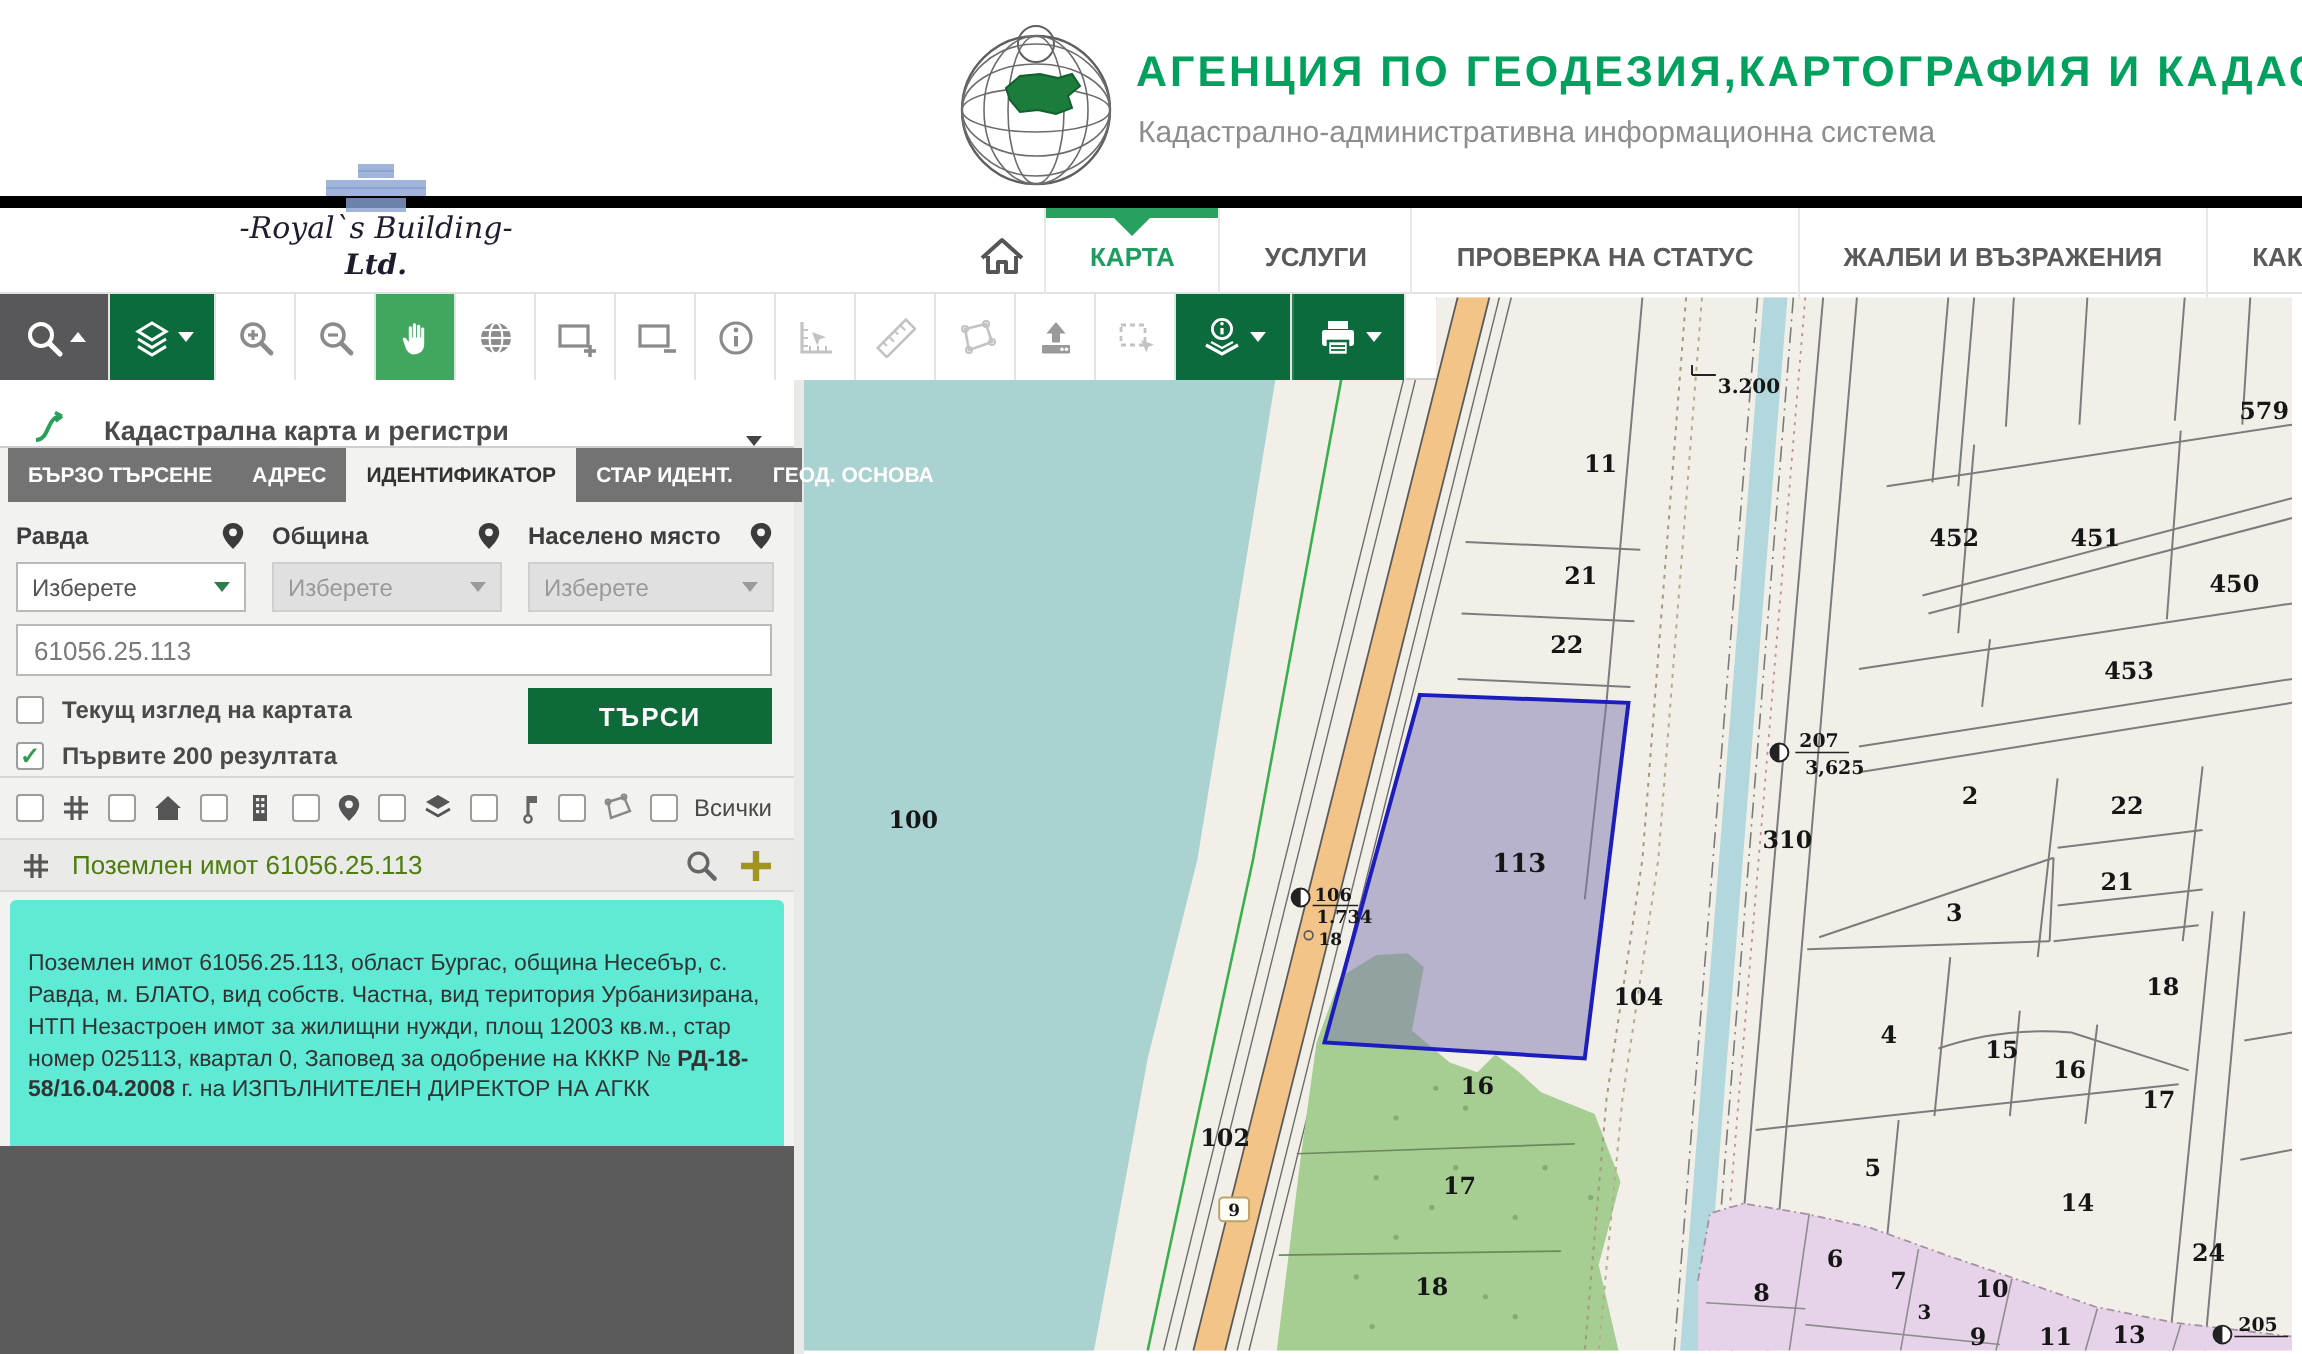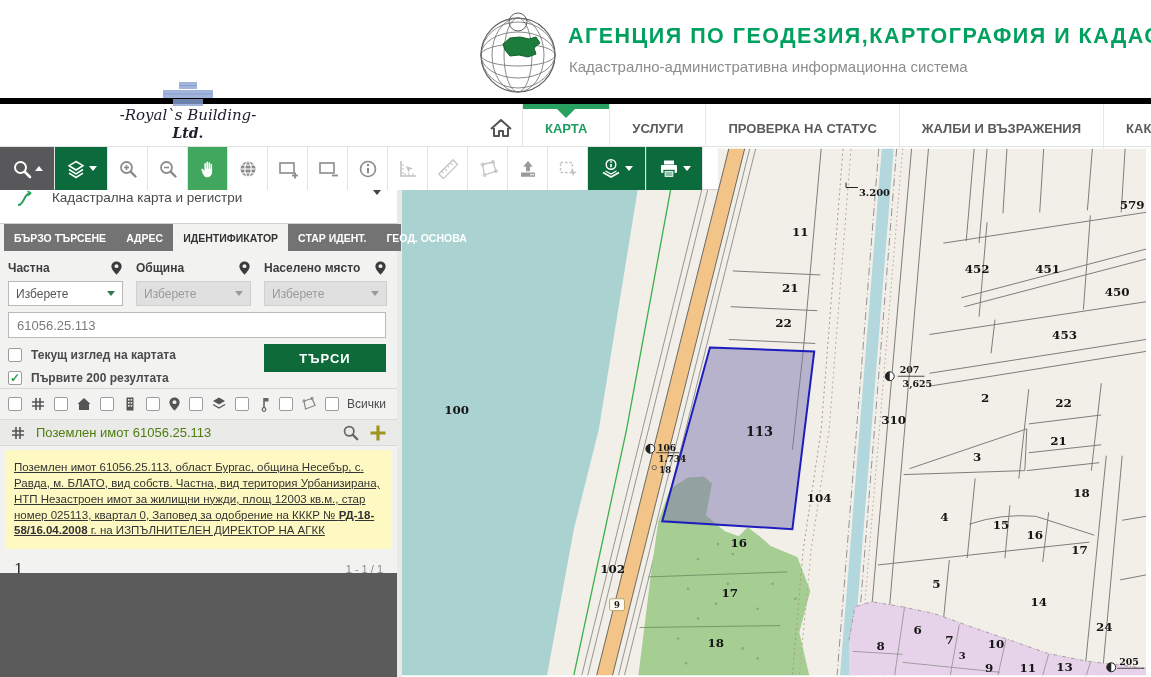--- a/index.html
+++ b/index.html
@@ -46,21 +46,21 @@
   .tbtn.green { background:#0c6b3c; color:#fff; }
   .tbtn.active-green { background:#41a75f; color:#fff; }
   .tbtn.dim { color:#c3c3c3; }
   .caret-up, .caret-dn { width:0; height:0; border-left:4px solid transparent; border-right:4px solid transparent; }
   .caret-up { border-bottom:5px solid currentColor; }
   .caret-dn { border-top:5px solid currentColor; }
 
   
   .sidebar { position:absolute; left:0; top:190px; width:397px; height:487px; background:#f2f2f1; z-index:4; }
   .layer-row { position:absolute; left:0; top:0; width:397px; height:34px; background:#fff;
-               border-bottom:1px solid #cfcfcf; display:flex; align-items:flex-start; cursor:pointer; }
+               border-bottom:1px solid #cfcfcf; display:flex; align-items:flex-end; cursor:pointer;font-weight:bold; }
   .layer-row .rt-ic { margin:0 14px 0 16px; }
   .layer-row .lbl { font-size:13.5px; color:#4a4a4a; flex:1; }
   .layer-row .caret-dn { border-top-color:#444; margin-right:16px; }
 
   .stabs { position:absolute; left:4px; top:34px; width:397px; height:27px; background:#737373; display:flex; }
   .stab { display:flex; align-items:center; padding:0 10px; font-size:10.5px; font-weight:bold;
           color:#fff; cursor:pointer; white-space:nowrap; }
   .stab.active { background:#f2f2f1; color:#333; }
 
   .panel { position:absolute; left:0; top:61px; width:397px; }
@@ -90,22 +90,22 @@
 
   .hr { border-top:1px solid #d7d7d5; margin:2px 0 0 0; }
   .filter-row { display:flex; align-items:center; gap:8px; padding:6px 8px; height:30px;text-align:right; }
   .filter-row .cb { flex:none; }
   .filter-row svg { flex:none; }
   .filter-row .all { font-size:12px; color:#4a4a4a; }
 
   .result-head { display:flex; align-items:center; background:#eaeae8; border-top:1px solid #d8d8d6;
                  border-bottom:1px solid #d8d8d6; height:27px; padding:0 10px; gap:10px; }
   .result-head .rh-text { flex:1; font-size:13px; color:#4d7c0f; }
-  .yellow-box { margin:4px 5px 0 5px; background:#fef9c3; border-radius:3px; padding:10px 9px;
-                font-size:11.5px; line-height:1.38; color:#333;text-decoration:underline; }
+  .yellow-box { margin:4px 5px 0 5px; background:#5eead4; border-radius:3px; padding:25px 9px;
+                font-size:11.5px; line-height:1.38; color:#333; }
   .yellow-box b { font-weight:bold; }
   .pag { display:flex; align-items:center; justify-content:space-between; padding:9px 14px 0 14px; height:30px; }
   .pag .pnum { font-family:"DejaVu Serif", serif; font-size:15px; color:#2b2b2b; }
   .pag .prange { font-size:11px; color:#8a8a8a; }
   .side-footer { position:absolute; left:0; top:383px; width:397px; height:104px; background:#5b5b5b; }
 
   
   .map { position:absolute; left:397px; top:147px; z-index:1; border-left:5px solid #e9e9e7; }
   .map text { font-family:"DejaVu Serif", serif; font-weight:bold; fill:#161616; }
   .map .pl  { stroke:#7c7c7c; stroke-width:1; fill:none; }
@@ -486,21 +486,21 @@
     <div class="stab">АДРЕС</div>
     <div class="stab active">ИДЕНТИФИКАТОР</div>
     <div class="stab">СТАР ИДЕНТ.</div>
     <div class="stab">ГЕОД. ОСНОВА</div>
   </div>
 
   <div class="panel">
     <div class="fcols">
       <div class="fcol">
         <div class="flabel">
-            <span>Частна</span>
+            <span>Равда</span>
           <svg width="13" height="16" viewBox="0 0 14 16">
               <path d="M7 1C3.7 1 1.5 3.4 1.5 6.3 1.5 10 7 15 7 15s5.5-5 5.5-8.7C12.5 3.4 10.3 1 7 1z" fill="#3b3b3b"></path>
               <circle cx="7" cy="6" r="2.1" fill="#f2f2f1"></circle>
             </svg>
         </div>
         <div class="sel">
           <span>Изберете</span>
           <span class="caret-dn"></span>
         </div>
       </div>

